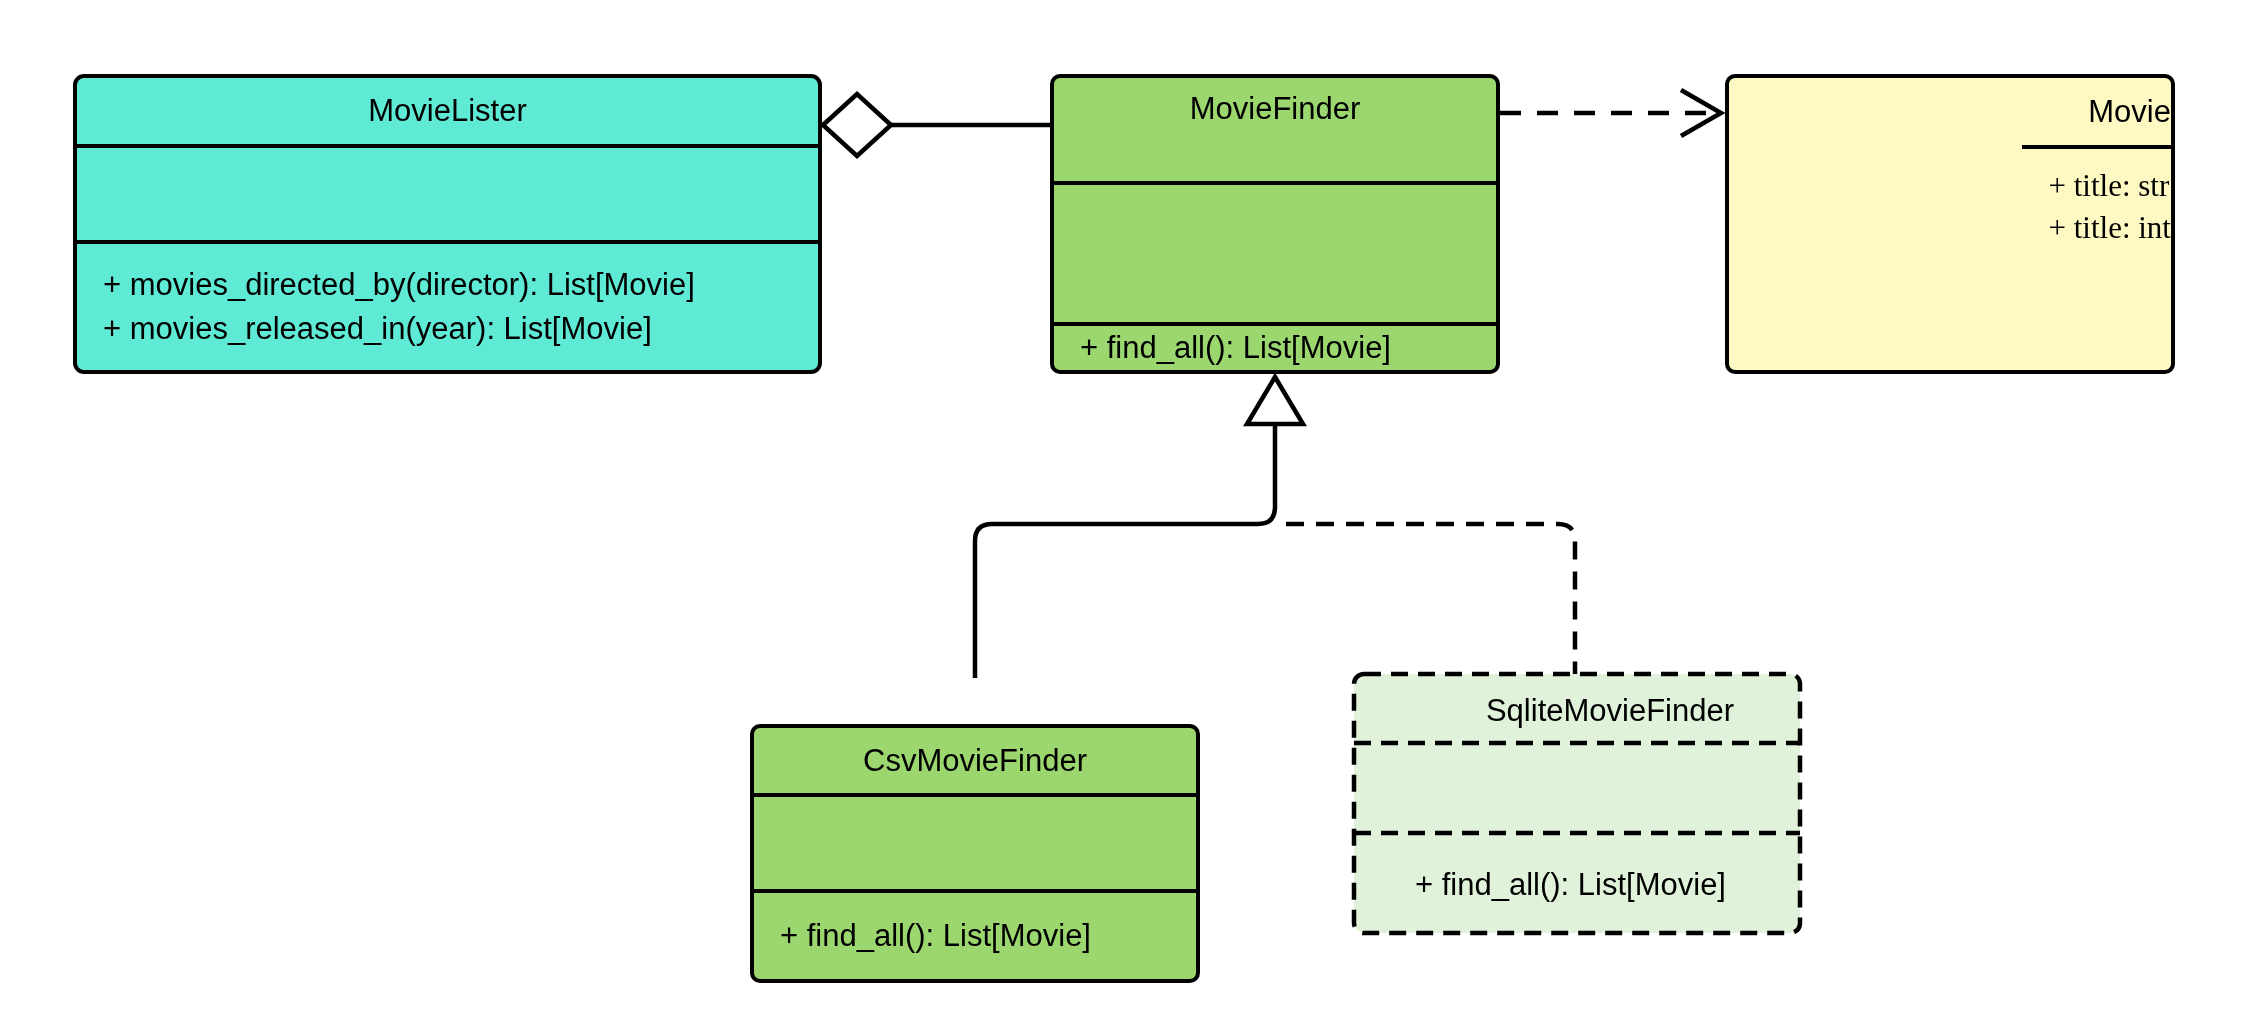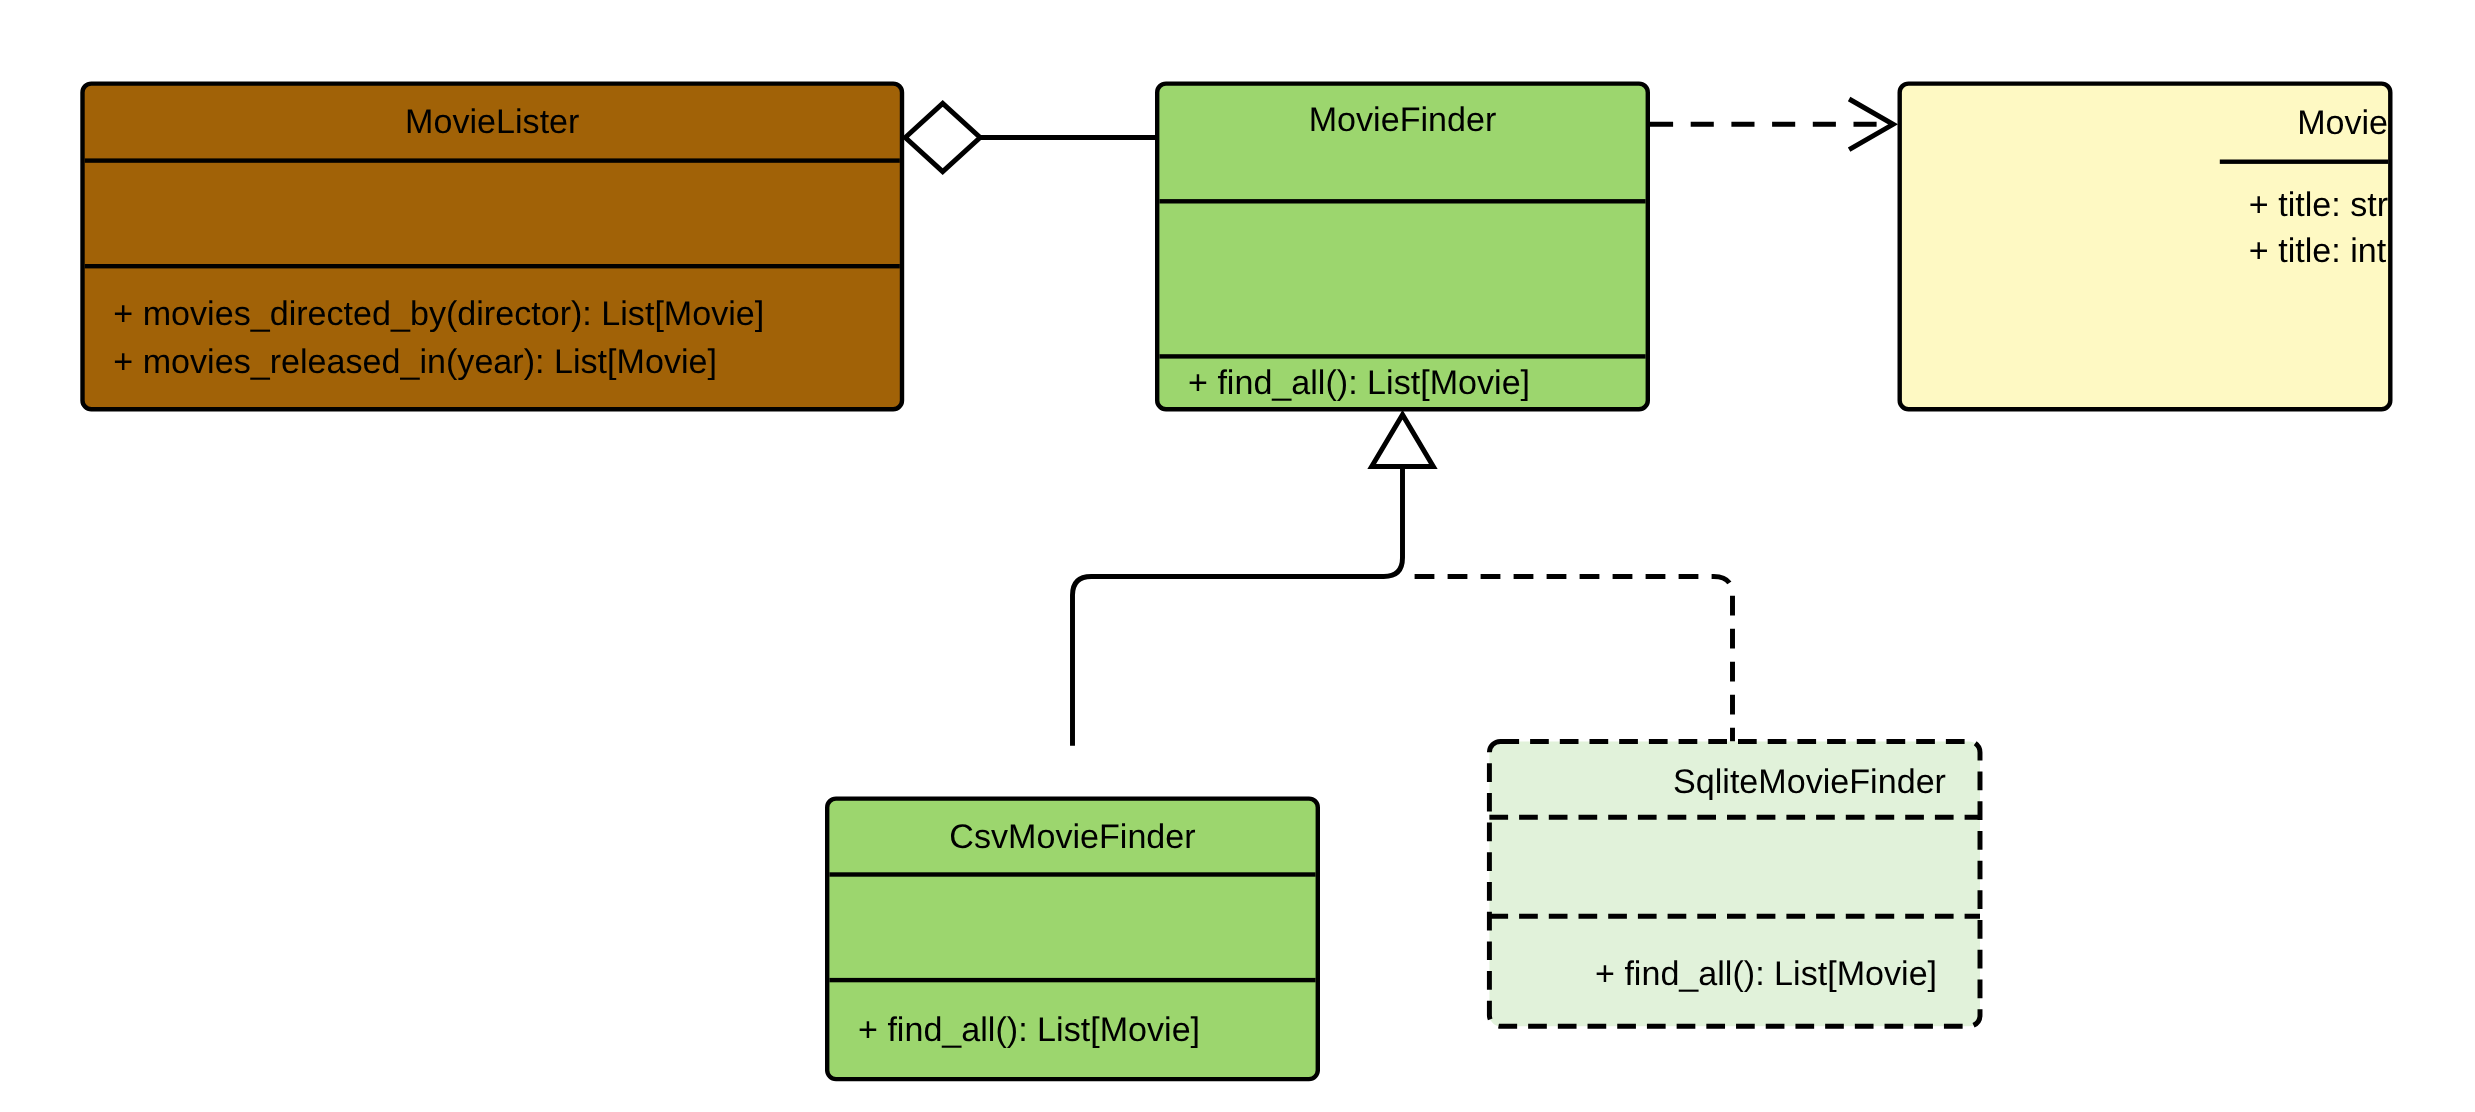--- a/index.html
+++ b/index.html
@@ -33,27 +33,27 @@
   #box-movielister{left:73px;top:74px;width:749px;height:300px;}
   #box-movielister .header{height:66px;}
   #box-movielister .attrs{height:96px;}
 
   #box-moviefinder{left:1050px;top:74px;width:450px;height:300px;gap:41px;}
   #box-moviefinder .header{height:69px;}
   #box-moviefinder .attrs{height:112px;}
 
   #box-movie{left:1725px;top:74px;width:450px;height:300px;}
   #box-movie .header{height:67px;}
-  #box-movie .attrs{height:120px;}
+  #box-movie .attrs{height:120px;font-family:Liberation Serif, serif;}
 
   #box-csvmoviefinder{left:750px;top:676px;width:450px;height:259px;}
   #box-csvmoviefinder .header{height:65px;}
   #box-csvmoviefinder .attrs{height:96px;}
 
-  #box-sqlitemoviefinder{left:1420px;top:672px;width:450px;height:263px;}
+  #box-sqlitemoviefinder{left:1385px;top:672px;width:450px;height:263px;}
   #box-sqlitemoviefinder .header{height:69px;}
   #box-sqlitemoviefinder .attrs{height:90px;}
 </style>
 </head>
 <body>
 
 <div id="canvas">
 
   <svg id="edges" viewBox="0 0 2250 1011" xmlns="http://www.w3.org/2000/svg">
 
@@ -73,21 +73,21 @@
       <polygon points="1275,377 1247,424 1303,424" fill="#ffffff" stroke="#000" stroke-width="4.5"></polygon>
     </g>
 
     <g>
       <rect x="1354" y="674" width="446" height="259" rx="10" ry="10" stroke="#000" stroke-width="4.5" stroke-dasharray="17 10" fill="#E1F2DA"></rect>
       <line x1="1354" y1="743" x2="1800" y2="743" stroke="#000" stroke-width="4.5" stroke-dasharray="17 10"></line>
       <line x1="1354" y1="833" x2="1800" y2="833" stroke="#000" stroke-width="4.5" stroke-dasharray="17 10"></line>
     </g>
   </svg>
 
-  <div class="uml-class" id="box-movielister" style="background-color: #a16207;">
+  <div class="uml-class" id="box-movielister" style="background-color: #5eead4; border-radius: 11px;">
     <div class="sec header">MovieLister</div>
     <div class="sec body attrs"></div>
     <div class="sec body members flexfill">
       <div class="memline">+ movies_directed_by(director): List[Movie]</div>
       <div class="memline">+ movies_released_in(year): List[Movie]</div>
     </div>
   </div>
 
   <div class="uml-class" id="box-moviefinder" style="background-color: rgb(156, 214, 110);">
     <div class="sec header">MovieFinder</div>

